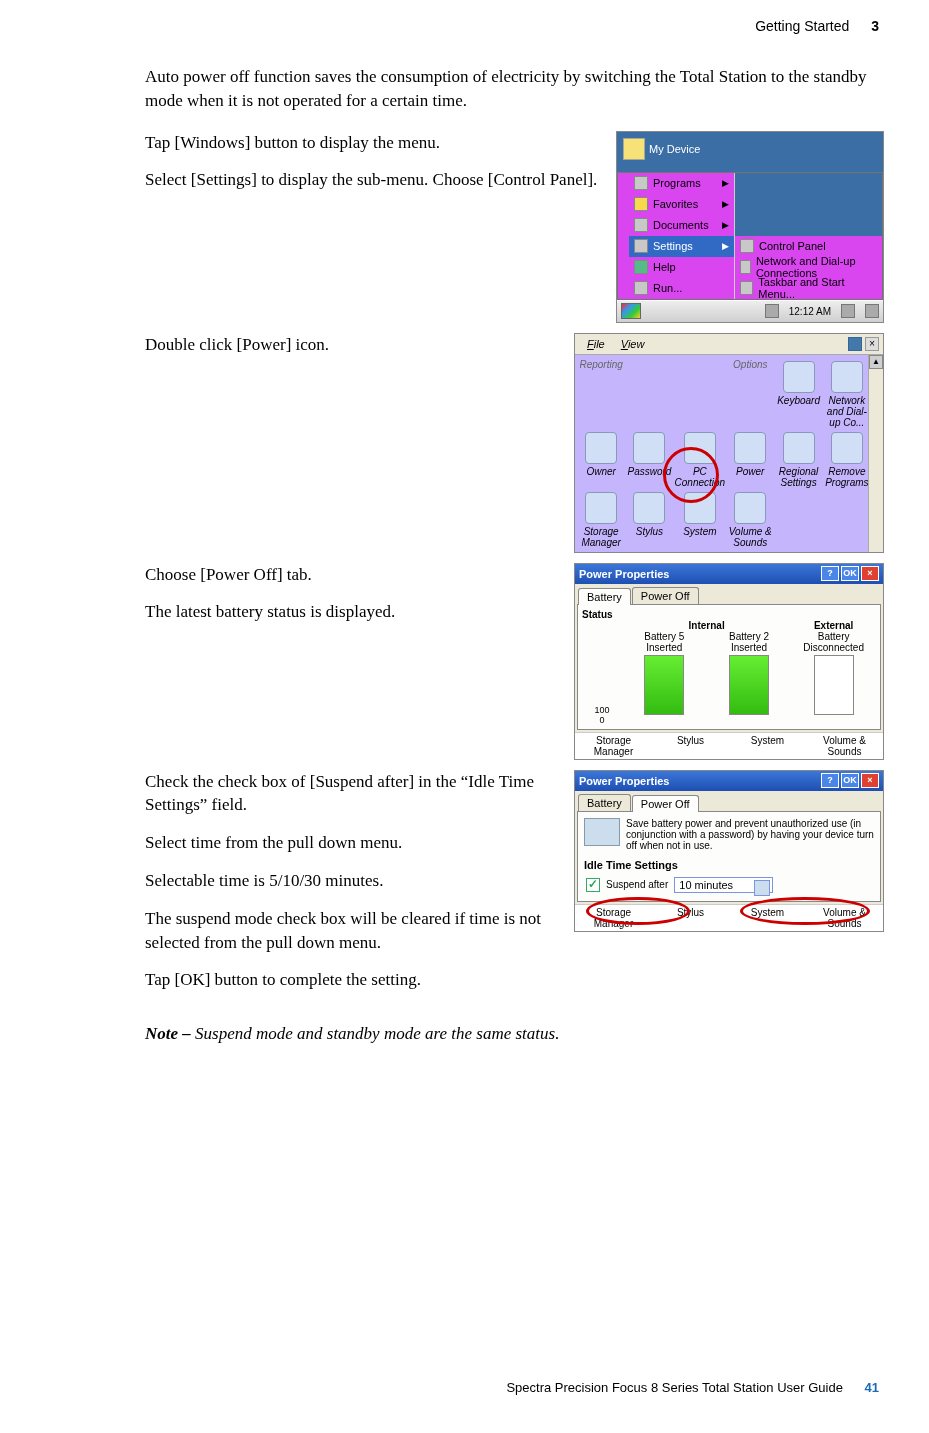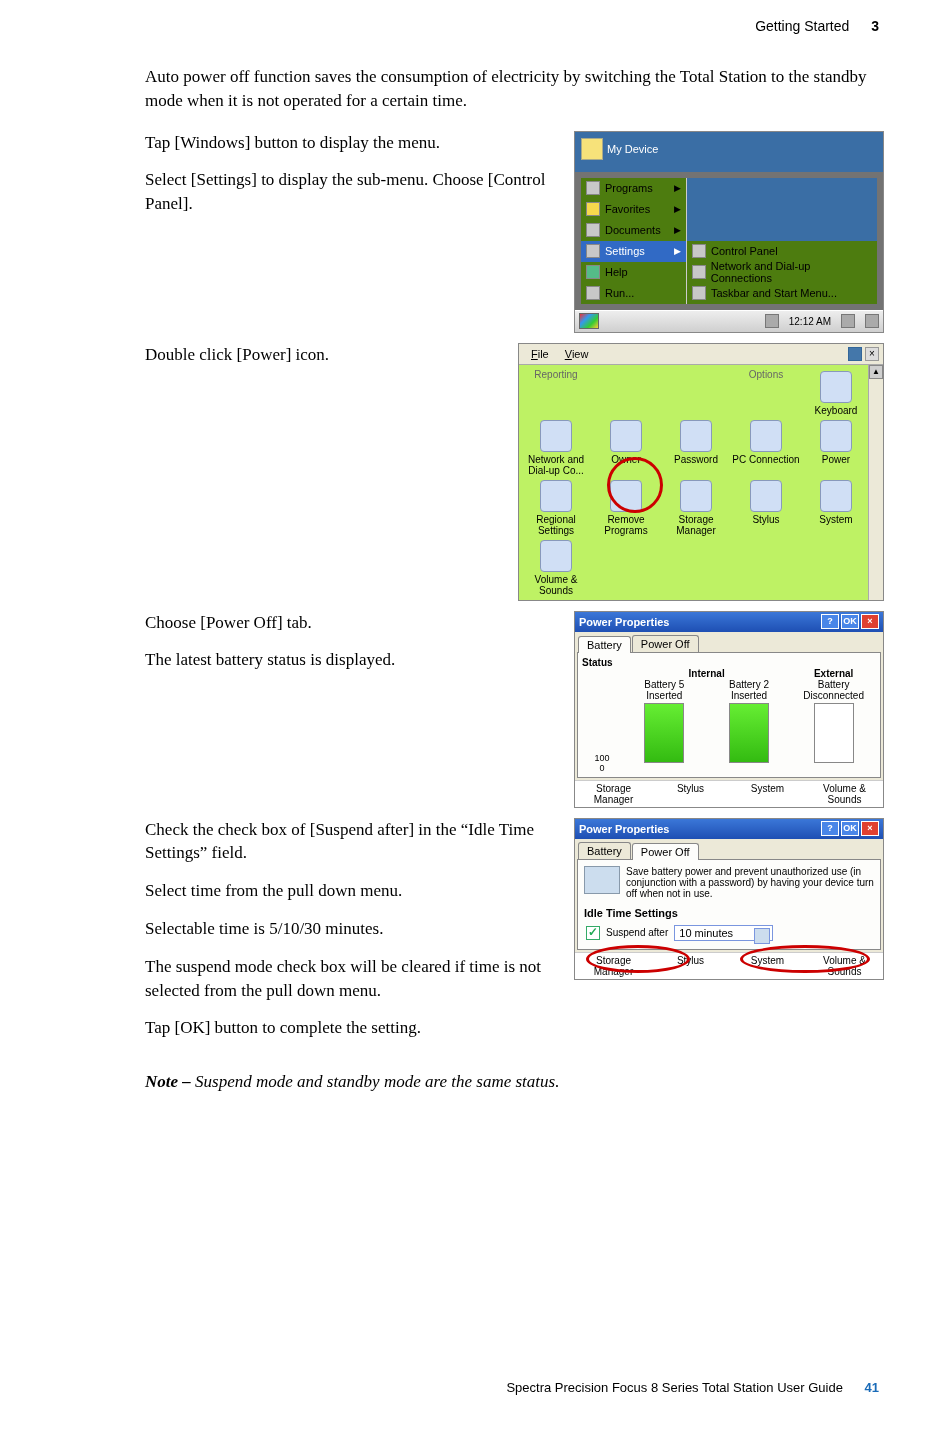--- a/index.html
+++ b/index.html
@@ -51,46 +51,46 @@
   .step-text p { margin-bottom: 14px; }
   .figure {
     flex: 0 0 auto;
     font-family: Tahoma, Arial, sans-serif;
     font-size: 11px;
     border: 1px solid #888;
     background: #ece9d8;
   }
 
   
-  .fig1 { width: 310px; }
+  .fig1 { width: 268px; }
   .fig1 .desktop { background: #3a6ea5; padding: 6px 6px 0 6px; height: 40px; }
   .fig1 .desktop-icon { display:flex; align-items:center; gap:4px; color:#fff; font-size:11px;}
   .fig1 .dicon { width:22px; height:22px; background:#f7e27a; border:1px solid #aa8; display:inline-block;}
-  .fig1 .menu { background:#4d7c0f; border:6px solid #737373; }
+  .fig1 .menu { background:#d946ef; border:1px solid #737373;padding-left:11px; }
   .fig1 .menu-row { display:flex; }
   .fig1 .menu-left { width:106px; border-right:1px solid #ccc;}
   .fig1 .menu-right { flex:1; }
   .fig1 .mitem { display:flex; align-items:center; gap:5px; padding:2px 5px; height:21px; }
   .fig1 .mitem.sel { background:#316ac5; color:#fff; }
   .fig1 .micon { width:14px; height:14px; display:inline-block; background:#c8c8c8; border:1px solid #888; }
   .fig1 .arrow { margin-left:auto; font-size:9px; }
   .fig1 .taskbar { height:22px; background:linear-gradient(#eee,#cfcfcf); border-top:1px solid #fff; display:flex; align-items:center; justify-content:space-between; padding:0 4px; font-size:10px;}
   .fig1 .startbtn { width:20px; height:16px; background:linear-gradient(135deg,#e33,#39e,#3c3,#fc3); border:1px solid #666; }
   .fig1 .tray { display:flex; align-items:center; gap:10px; }
   .fig1 .tray-icon { width:14px;height:14px; background:#aaa; border:1px solid #777;}
 
   
-  .fig2 { width: 366px; }
+  .fig2 { width: 310px; font-style: italic; }
   .fig2 .menubar { background:#ece9d8; border-bottom:1px solid #aaa; display:flex; align-items:center; height:21px; padding:0 4px; }
   .fig2 .menubar .mbtn { padding:2px 8px; font-size:11px; }
   .fig2 .menubar .mbtn u { text-decoration:underline; }
   .fig2 .menubar .help { margin-left:auto; display:flex; gap:3px; }
   .fig2 .menubar .hicon {width:14px;height:14px;background:#47a; border:1px solid #369;}
   .fig2 .menubar .xicon {width:14px;height:14px;background:#ddd;border:1px solid #999; text-align:center; line-height:12px; font-size:10px;}
-  .fig2 .grid { background:#bef264; display:grid; grid-template-columns:repeat(5,1fr); padding:4px 12px 2px 2px; position:relative; }
+  .fig2 .grid { background:#c4b5fd; display:grid; grid-template-columns:repeat(6,1fr); padding:4px 12px 2px 2px; position:relative; }
   .fig2 .cpitem { text-align:center; font-size:10px; padding:2px 1px; }
   .fig2 .cpicon { width:32px; height:32px; margin:0 auto 2px auto; background:#d0dff5; border:1px solid #89b; border-radius:4px; }
   .fig2 .circle { position:absolute; border:3px solid #c00; border-radius:50%; }
   .fig2 .toprow { font-size:10px; text-align:center; color:#666; margin-top:-2px;}
   .fig2 .scrollbar { position:absolute; right:0; top:21px; bottom:0; width:15px; background:#ece9d8; border-left:1px solid #aaa;}
   .fig2 .scrollbtn{height:14px;background:#cfcfcf;border:1px solid #888;font-size:8px;text-align:center;line-height:12px;}
   .fig2-wrap{position:relative;}
 
   
   .fig3 { width: 310px; }

